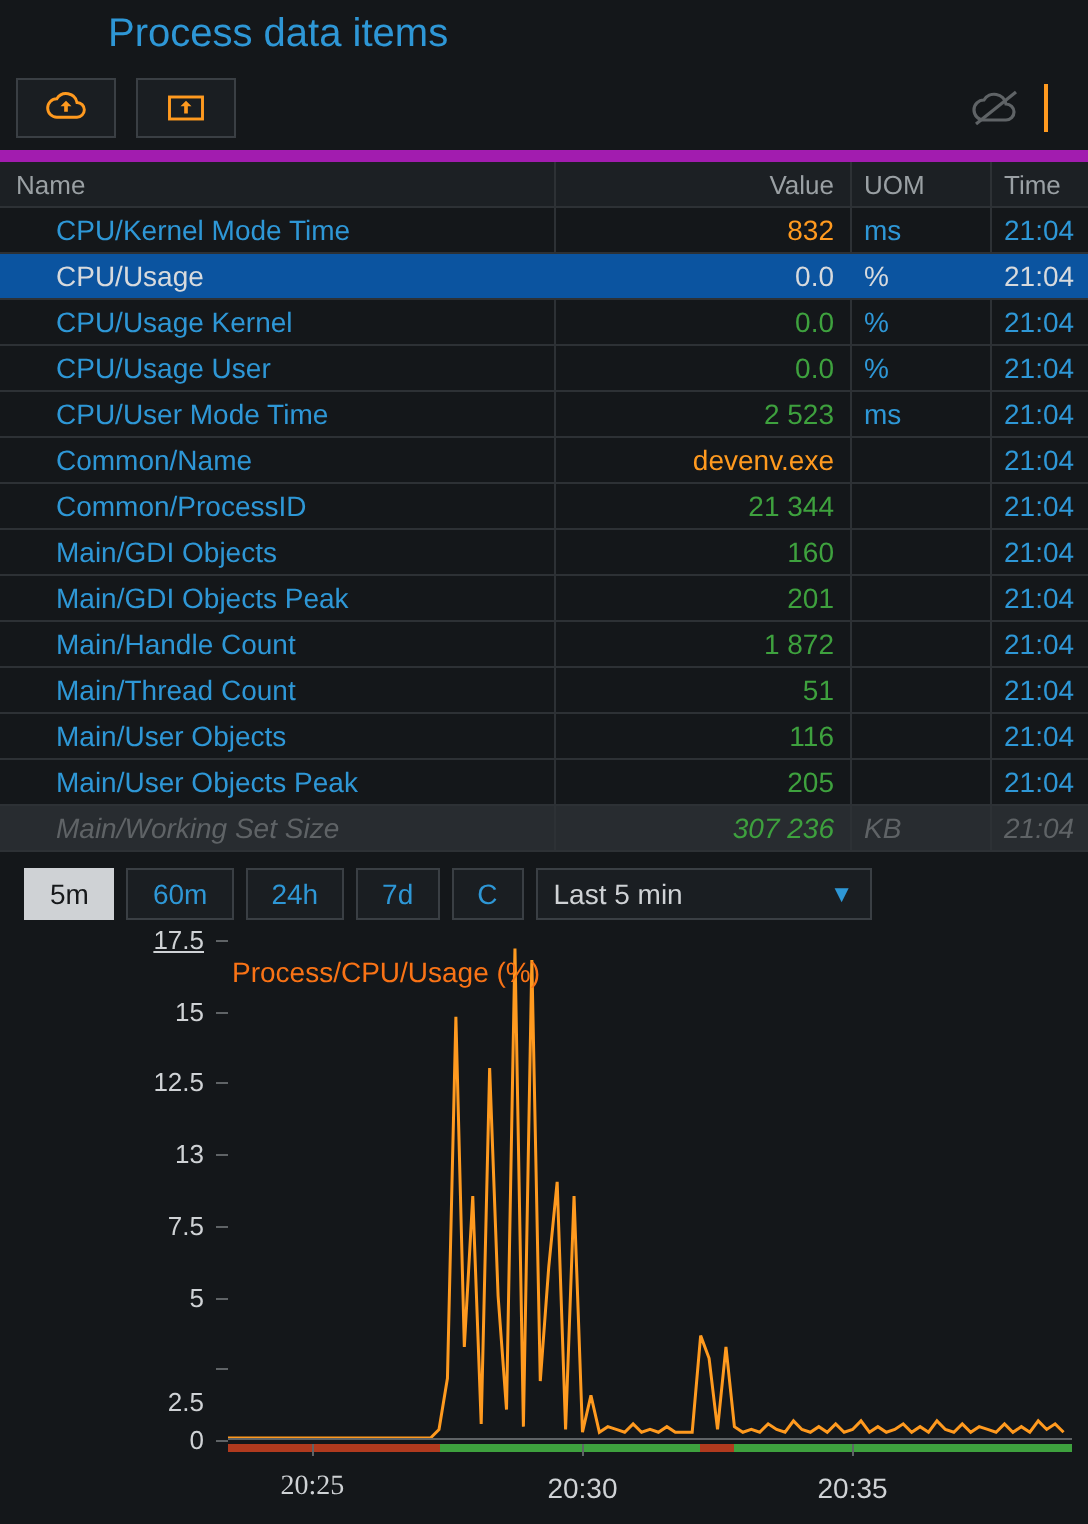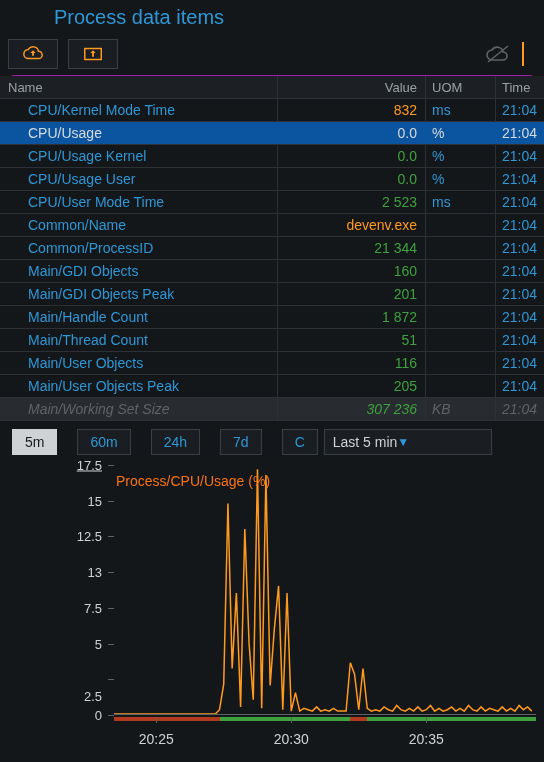--- a/index.html
+++ b/index.html
@@ -40,22 +40,21 @@
     display:flex;align-items:center;justify-content:center;
   }
   .corner-btn {
     width: 14px; height: 24px;
     border-left: 2px solid #ff9a1f;
     padding-left: 0;
   }
   
   .table {
     width: 100%;
-    border-top: 1px solid #a21caf;
-    border-radius: 16px;
+    border-top: 6px solid #a21caf;
   }
   .thead, .trow {
     display: flex;
     height: 23px;
     align-items: center;
     border-bottom: 1px solid #2d3135;
   }
   .thead { background: #1c2024; color: #9aa0a4; font-size: 13px; }
   .col-name { width: 278px; padding-left: 8px; border-right: 1px solid #2d3135; height:100%; display:flex; align-items:center;}
   .col-value { width: 148px; padding-right: 8px; text-align: right; border-right:1px solid #2d3135;height:100%;display:flex;align-items:center;justify-content:flex-end;}
@@ -88,20 +87,21 @@
   }
   .rbtn.active { background: #cfd2d5; color: #17191b; border-color:#cfd2d5;}
   .range-select {
     height: 26px;
     width: 168px;
     border: 1px solid #3a3f44;
     background: #1a1e22;
     color: #cfd2d5;
     display:flex;align-items:center;
     padding: 0 8px;
+    justify-content:space-between;
     cursor:pointer;
   }
   .range-select .chev { color:#2e97d6; font-size:12px; }
   
   .chart-wrap {
     position: relative;
     margin: 4px 8px 0 8px;
     height: 290px;
   }
   .chart-title {
@@ -256,21 +256,21 @@
       <div class="trow dim-row">
         <div class="col-name">Main/Working Set Size</div>
         <div class="col-value ">307 236</div>
         <div class="col-uom">KB</div>
         <div class="col-time">21:04</div>
       </div>
     </div>
 </div>
 
 <div class="range-bar">
-  <div id="range-buttons" style="display:flex;gap:20px">
+  <div id="range-buttons" style="display:flex;gap:6px">
       <div class="rbtn active">5m</div>
       <div class="rbtn">60m</div>
       <div class="rbtn">24h</div>
       <div class="rbtn">7d</div>
       <div class="rbtn">C</div>
     </div>
   <div class="range-select">
     <span>Last 5 min</span>
     <span class="chev">▼</span>
   </div>
@@ -299,20 +299,20 @@
   <div class="plot">
     <svg id="plotsvg" preserveAspectRatio="none" viewBox="0 0 100 250">
         <path d="M0 250.0 L1 250.0 L2 250.0 L3 250.0 L4 250.0 L5 250.0 L6 250.0 L7 250.0 L8 250.0 L9 250.0 L10 250.0 L11 250.0 L12 250.0 L13 250.0 L14 250.0 L15 250.0 L16 250.0 L17 250.0 L18 250.0 L19 250.0 L20 250.0 L21 250.0 L22 250.0 L23 250.0 L24 250.0 L25 245.7 L26 220.0 L27 38.6 L28 204.3 L29 128.6 L30 242.9 L31 64.3 L32 178.6 L33 235.7 L34 4.3 L35 244.3 L36 10.0 L37 221.4 L38 164.3 L39 121.4 L40 245.7 L41 128.6 L42 247.1 L43 228.6 L44 247.1 L45 244.3 L46 245.7 L47 247.1 L48 242.9 L49 247.1 L50 245.7 L51 247.1 L52 244.3 L53 247.1 L54 247.1 L55 247.1 L56 198.6 L57 210.0 L58 245.7 L59 204.3 L60 244.3 L61 247.1 L62 245.7 L63 247.1 L64 242.9 L65 245.7 L66 247.1 L67 241.4 L68 245.7 L69 247.1 L70 244.3 L71 247.1 L72 242.9 L73 247.1 L74 245.7 L75 241.4 L76 247.1 L77 244.3 L78 247.1 L79 245.7 L80 242.9 L81 247.1 L82 244.3 L83 247.1 L84 241.4 L85 245.7 L86 247.1 L87 242.9 L88 247.1 L89 244.3 L90 245.7 L91 247.1 L92 242.9 L93 247.1 L94 244.3 L95 247.1 L96 241.4 L97 245.7 L98 242.9 L99 247.1 " fill="none" stroke="#ff9a1f" stroke-width="1.5" vector-effect="non-scaling-stroke"></path>
       </svg>
   </div>
   <div class="xaxis" id="xaxis">
       <div class="seg red" style="left: 106px; width: 105.5px;"></div>
       <div class="seg green" style="left: 211.5px; width: 130.82px;"></div>
       <div class="seg red" style="left: 342.32px; width: 16.88px;"></div>
       <div class="seg green" style="left: 359.2px; width: 168.8px;"></div>
-      <div class="xlabel" style="left: 148.2px;">20:25</div>
+      <div class="xlabel" style="left: 148.2px; font-family: Liberation Serif, serif;">20:25</div>
       <div class="xtick" style="left: 148.2px;"></div>
       <div class="xlabel" style="left: 283.24px;">20:30</div>
       <div class="xtick" style="left: 283.24px;"></div>
       <div class="xlabel" style="left: 418.28px;">20:35</div>
       <div class="xtick" style="left: 418.28px;"></div>
     </div>
 </div>
 
 </body></html>

